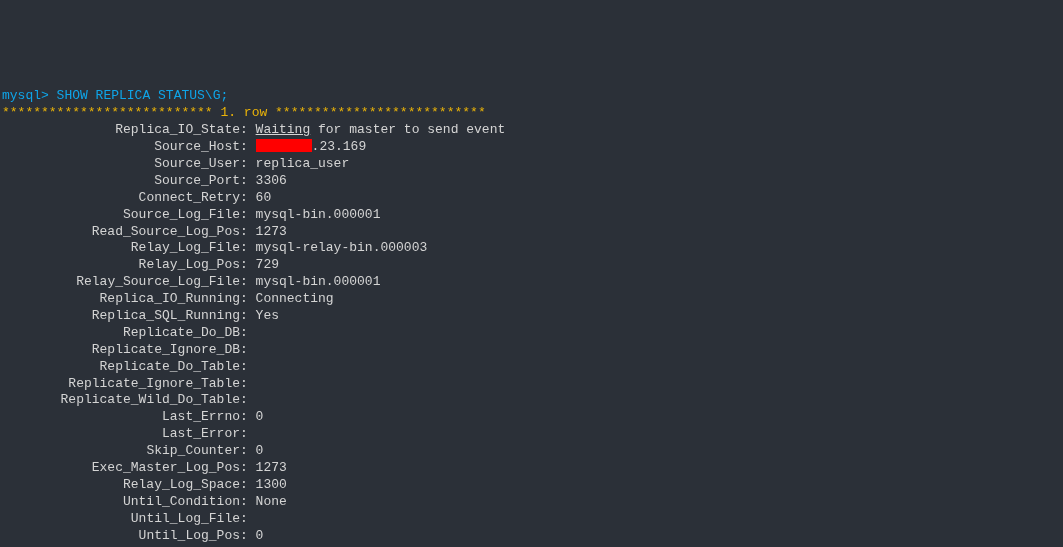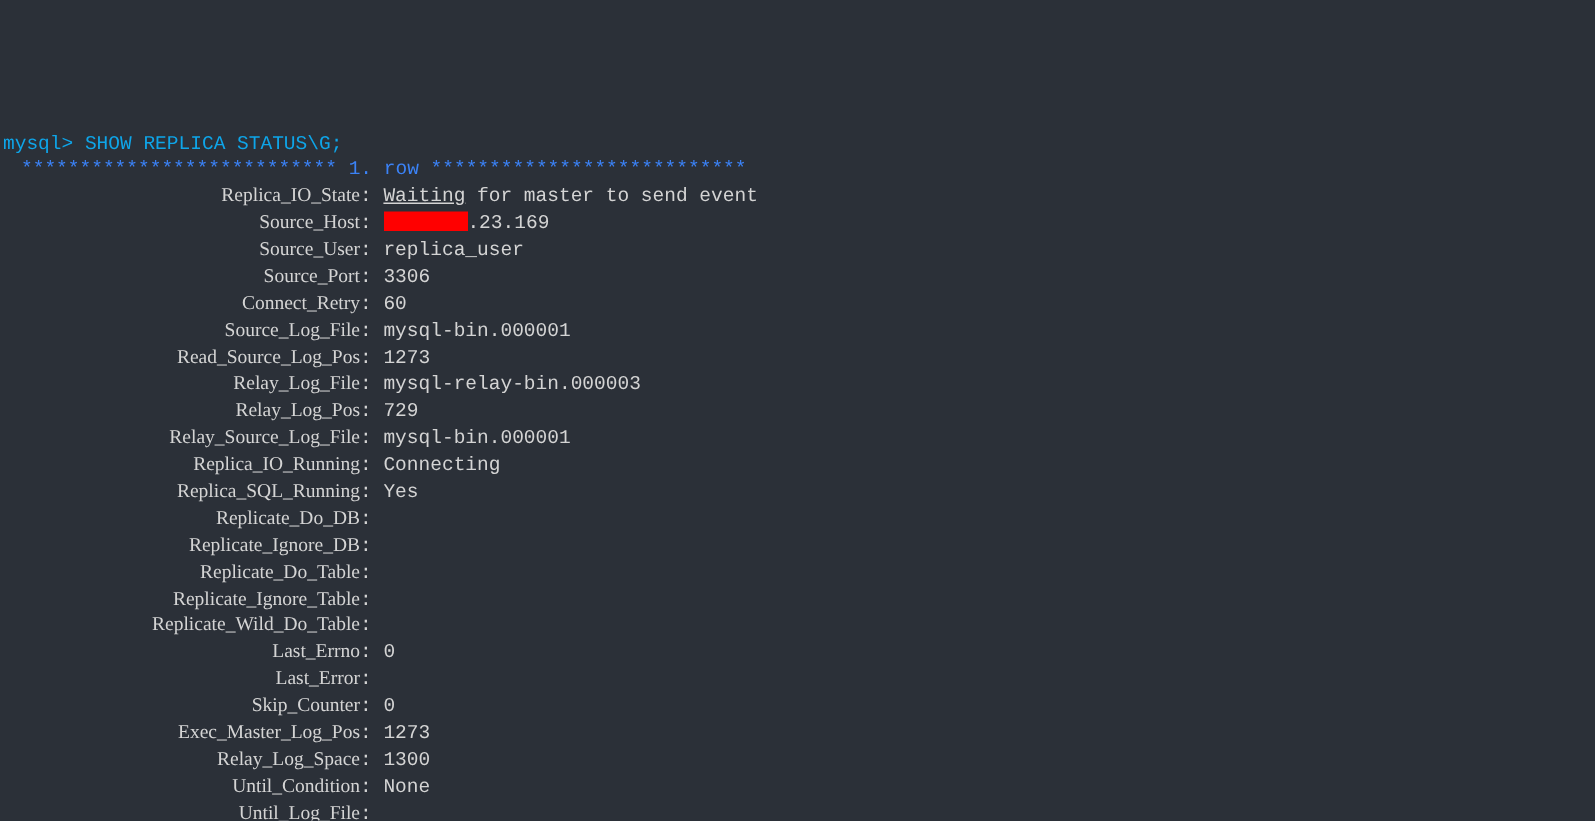--- a/index.html
+++ b/index.html
@@ -23,21 +23,20 @@
       color: #0ea5e9;
     }
     .field-line {
       display: block;
     }
     .label {
       display: inline-block;
       width: 238px;
       text-align: right;
       color: #d4d4d4;
-      font-family: Liberation Serif, serif;
     }
     .colon {
       color: #d4d4d4;
     }
     .value {
       color: #d4d4d4;
       white-space: pre;
       text-align: right;
     }
     .redacted {
@@ -45,22 +44,21 @@
       background-color: #ff0000;
       width: 56px;
       height: 13px;
       vertical-align: middle;
       margin-top: -2px;
     }
     .underline {
       text-decoration: underline;
     }
     .sep {
-      color: #3b82f6;
-      margin-left: 12px;
+      color: #eab308;
     }
   </style>
 </head>
 <body>
 
 
 
 <div>
 <span class="prompt-line">mysql&gt; SHOW REPLICA STATUS\G;</span>
 <span class="sep">*************************** 1. row ***************************</span>

